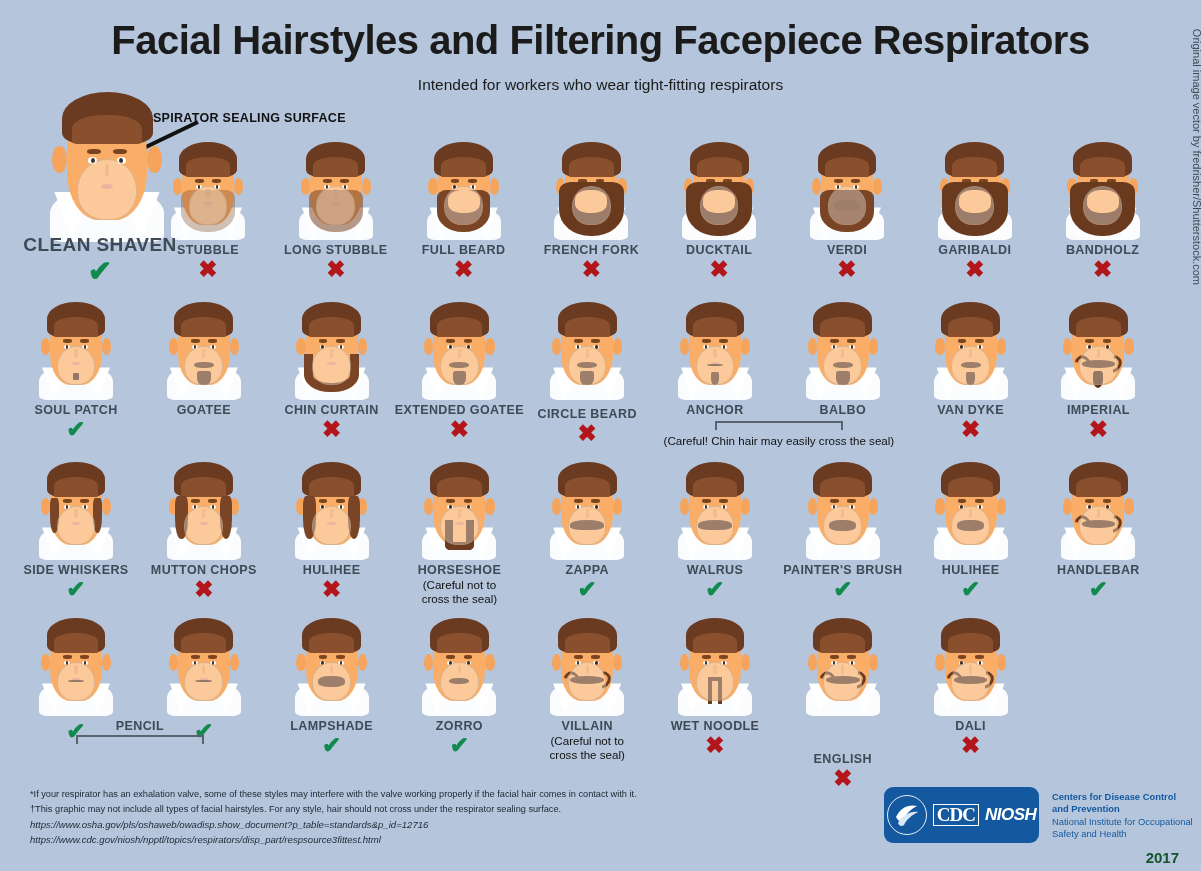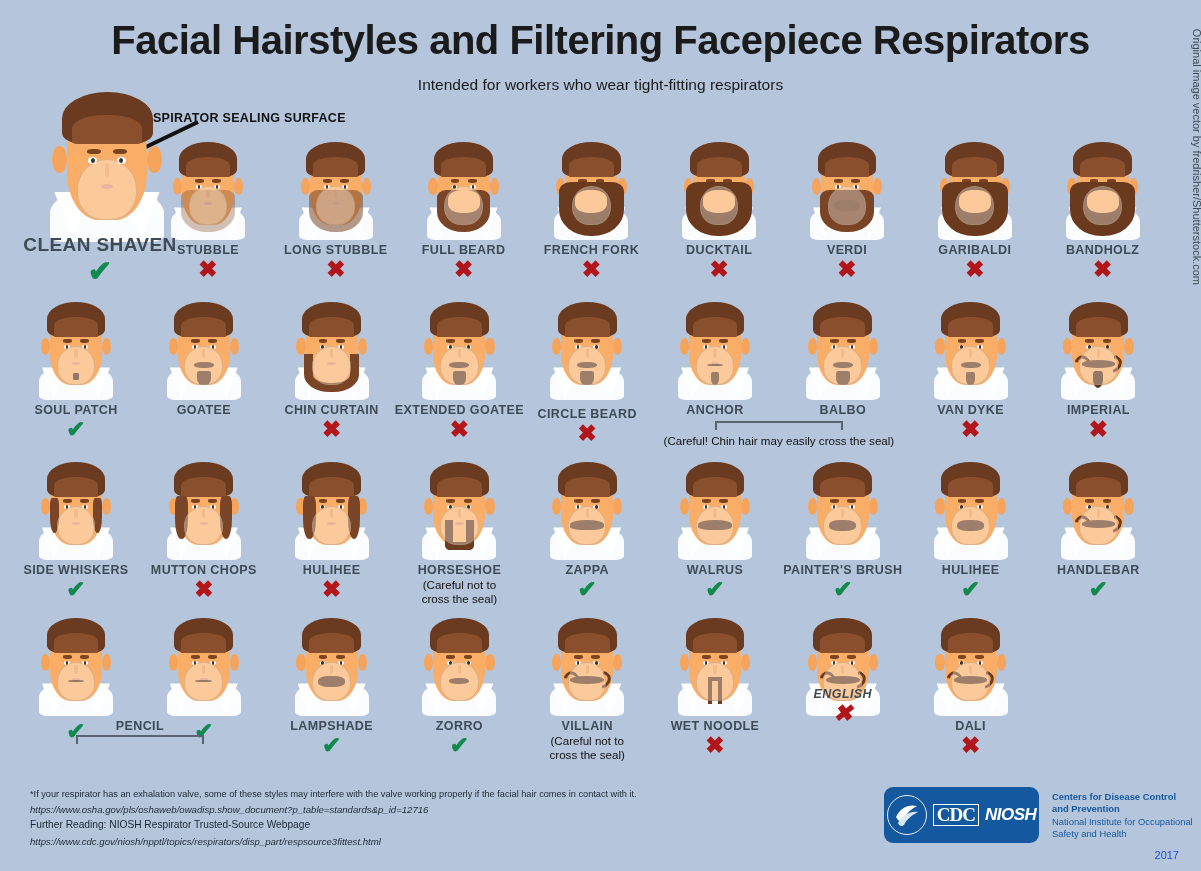--- a/index.html
+++ b/index.html
@@ -200,21 +200,21 @@
     color:#fff; font-size:17px; font-weight:700; font-style:italic;
     letter-spacing:-0.5px;
   }
   .agency {
     position:absolute; left:1052px; top:791px; width:150px;
     font-size:9.4px; line-height:1.32; color:#14599f;
   }
   .agency .b { font-weight:700; }
   .year {
     position:absolute; right:22px; top:849px;
-    font-size:11px; font-weight:400; color:#1d4ed8;
+    font-size:15px; font-weight:700; color:#14532d;
   }
 </style>
 </head>
 <body>
 
 <div class="title">Facial Hairstyles and Filtering Facepiece Respirators</div>
 <div class="subtitle">Intended for workers who wear tight-fitting respirators</div>
 
 <div class="callout-label">RESPIRATOR SEALING SURFACE</div>
 <svg class="callout-arrow" width="100" height="50">
@@ -1035,40 +1035,40 @@
       <div class="name">VILLAIN</div>
       <div class="note">
         <div>(Careful not to</div>
         <div>cross the seal)</div>
       </div>
     </div>
     <div class="cap" style="left: 605px; top: 719px; width: 220px;">
       <div class="name">WET NOODLE</div>
       <div class="mark no">✖</div>
     </div>
-    <div class="cap" style="left: 732.8px; top: 687px; width: 220px; font-style: italic;">
+    <div class="cap" style="left: 732.8px; top: 752px; width: 220px;">
       <div class="name">ENGLISH</div>
       <div class="mark no">✖</div>
     </div>
     <div class="cap" style="left: 860.6px; top: 719px; width: 220px;">
       <div class="name">DALI</div>
       <div class="mark no">✖</div>
     </div>
     <div class="cap" style="left: 29.9px; top: 719px; width: 220px;">
       <div class="name">PENCIL</div>
     </div>
     <div class="bracket" style="left: 76px; top: 735px; width: 127.8px;"></div>
   </div>
 
 <div class="credit">Original image vector by fredrisher/Shutterstock.com</div>
 
 <div class="footnotes">
   <div>*If your respirator has an exhalation valve, some of these styles may interfere with the valve working properly if the facial hair comes in contact with it.</div>
+  <div>†This graphic may not include all types of facial hairstyles. For any style, hair should not cross under the respirator sealing surface.</div>
   <div class="url">https://www.osha.gov/pls/oshaweb/owadisp.show_document?p_table=standards&amp;p_id=12716</div>
-  <div class="src">Further Reading: NIOSH Respirator Trusted-Source Webpage</div>
   <div class="url">https://www.cdc.gov/niosh/npptl/topics/respirators/disp_part/respsource3fittest.html</div>
 </div>
 
 <div class="logo-box">
   <div class="hhs-seal">
     <svg width="36" height="36" viewBox="0 0 36 36" style="position:absolute;left:1px;top:1px">
       <path d="M7,20 C12,10 20,7 28,9 C22,12 18,16 14,23 C12,26 9,24 7,20 Z" fill="#fff"></path>
       <path d="M9,26 C14,18 21,14 29,15 C23,18 18,22 15,28 C13,30 10,29 9,26 Z" fill="#dce8f5"></path>
     </svg>
   </div>

